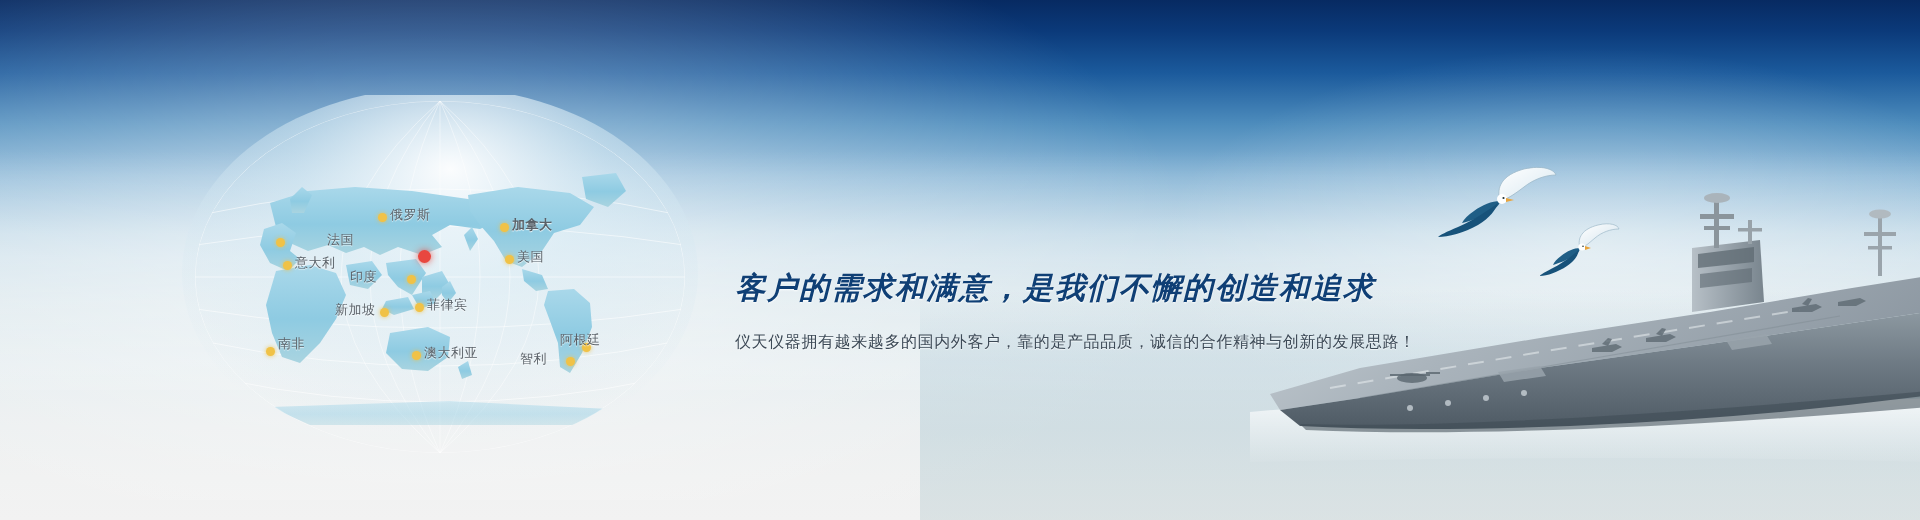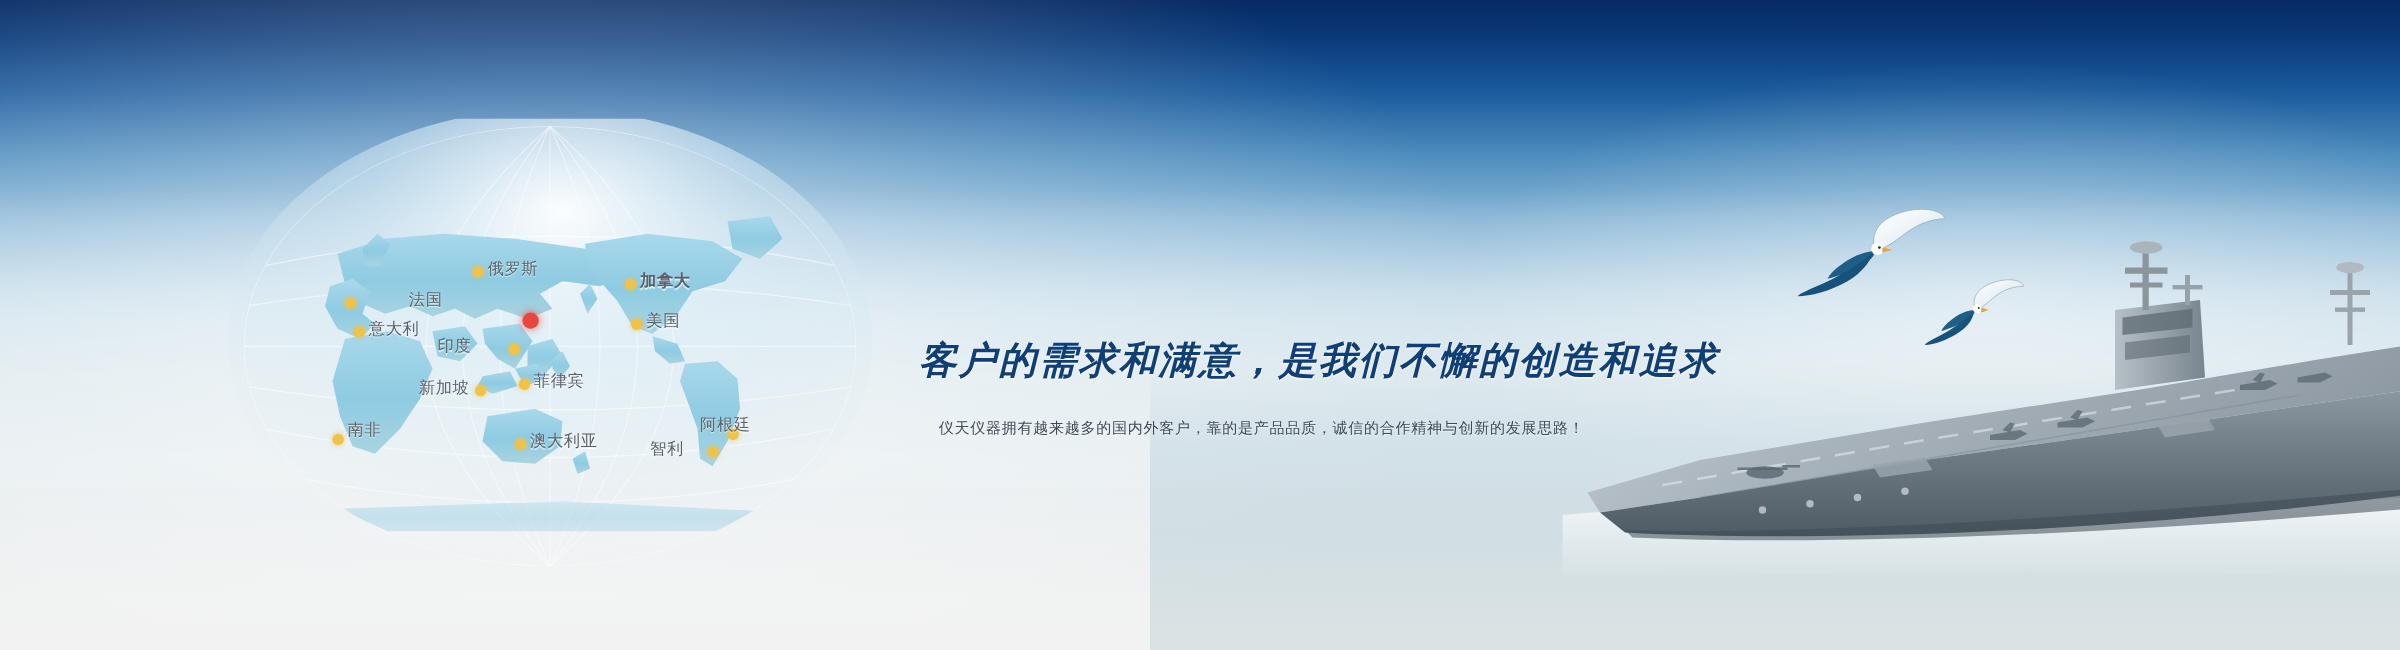--- a/index.html
+++ b/index.html
@@ -99,25 +99,25 @@
     font-size: 30px;
     font-weight: bold;
     font-style: italic;
     color: #0f3f75;
     letter-spacing: 2px;
     margin: 0 0 18px 0;
     text-shadow: 0 1px 2px rgba(255,255,255,0.9);
     white-space: nowrap;
   }
   .body-line {
-    font-size: 12px;
+    font-size: 16px;
     color: #3d4a57;
     letter-spacing: 0.6px;
     line-height: 30px;
-    margin: 16px;
+    margin: 0;
     white-space: nowrap;
     text-shadow: 0 1px 1px rgba(255,255,255,0.7);
   }
 
   
   .bird { position: absolute; }
   .bird svg { display: block; }
 
   
   #ship {

